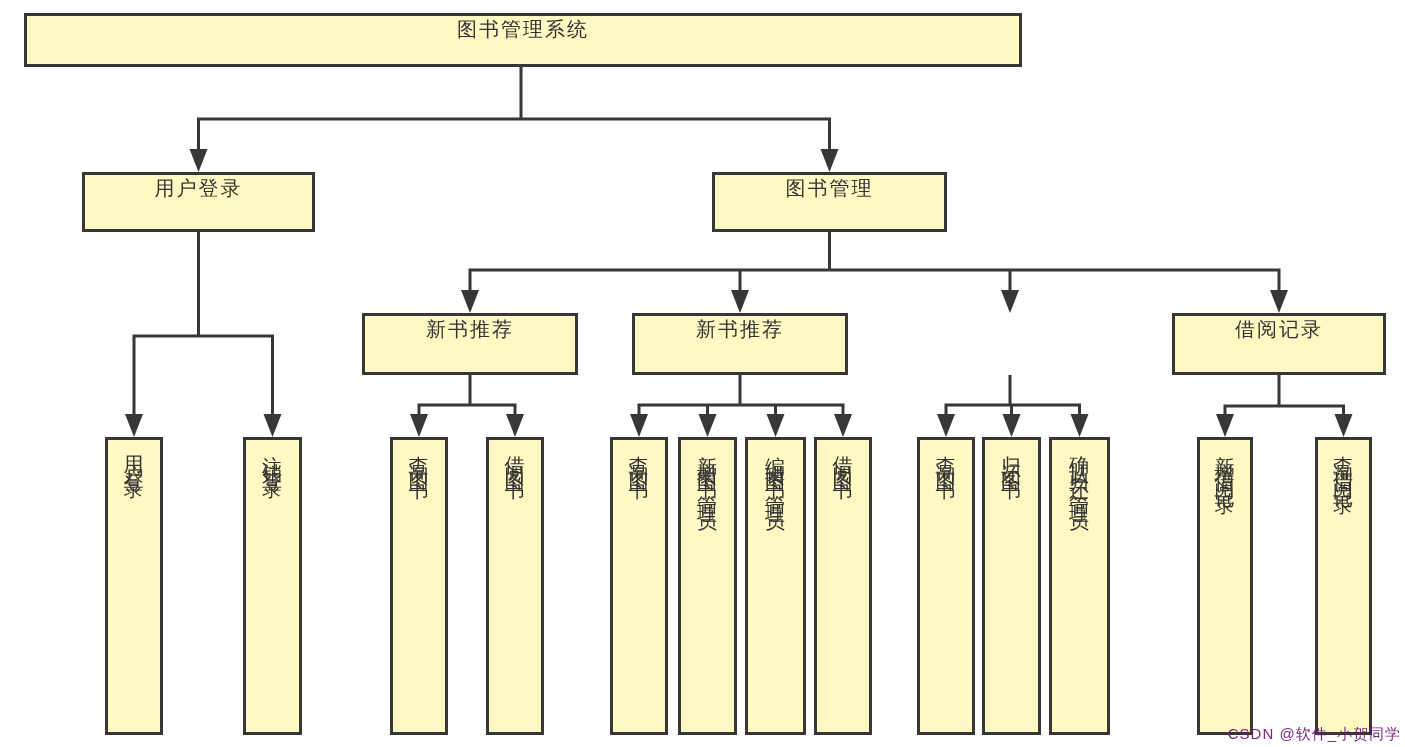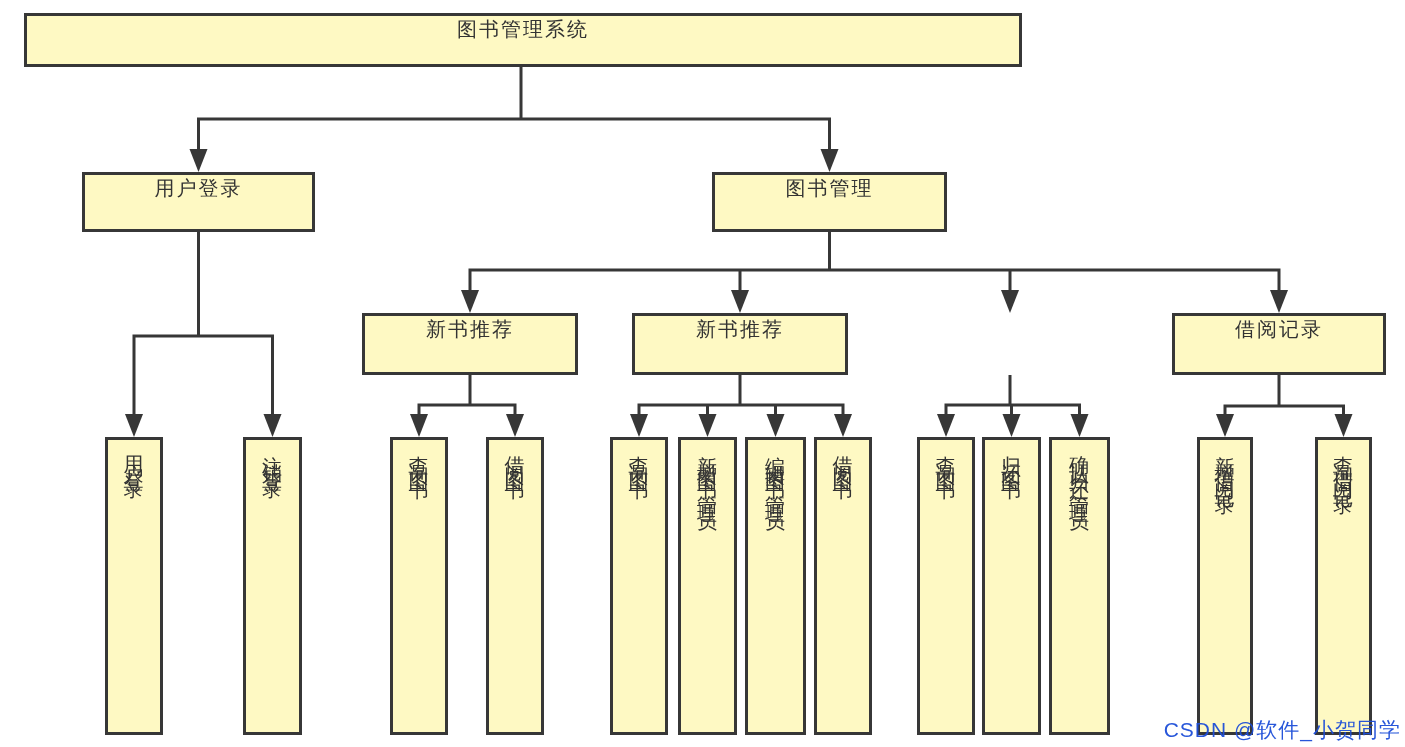--- a/index.html
+++ b/index.html
@@ -12,21 +12,21 @@
     position:absolute;box-sizing:border-box;border:3px solid #373737;background:#fef9c3;
     display:flex;justify-content:center;color:#333333;
   }
   .hbox span{font-size:20px;letter-spacing:2px;white-space:nowrap;}
   .vbox .vtext{
     writing-mode:vertical-lr;text-orientation:mixed;
     font-size:20px;letter-spacing:8px;line-height:1;
   }
   .watermark{
     position:absolute;right:4px;bottom:3px;z-index:5;
-    font-size:21px;color:#1d4ed8;letter-spacing:1px;opacity:.95;white-space:nowrap;margin-top:20px;
+    font-size:15px;color:#701a75;letter-spacing:1px;opacity:.95;white-space:nowrap;margin-top:20px;
   }
 </style>
 </head>
 <body>
 
 <div class="canvas">
 
   <svg class="connectors" viewBox="0 0 1405 747" xmlns="http://www.w3.org/2000/svg">
     <g fill="none" stroke-width="3" stroke="#373737">
 

